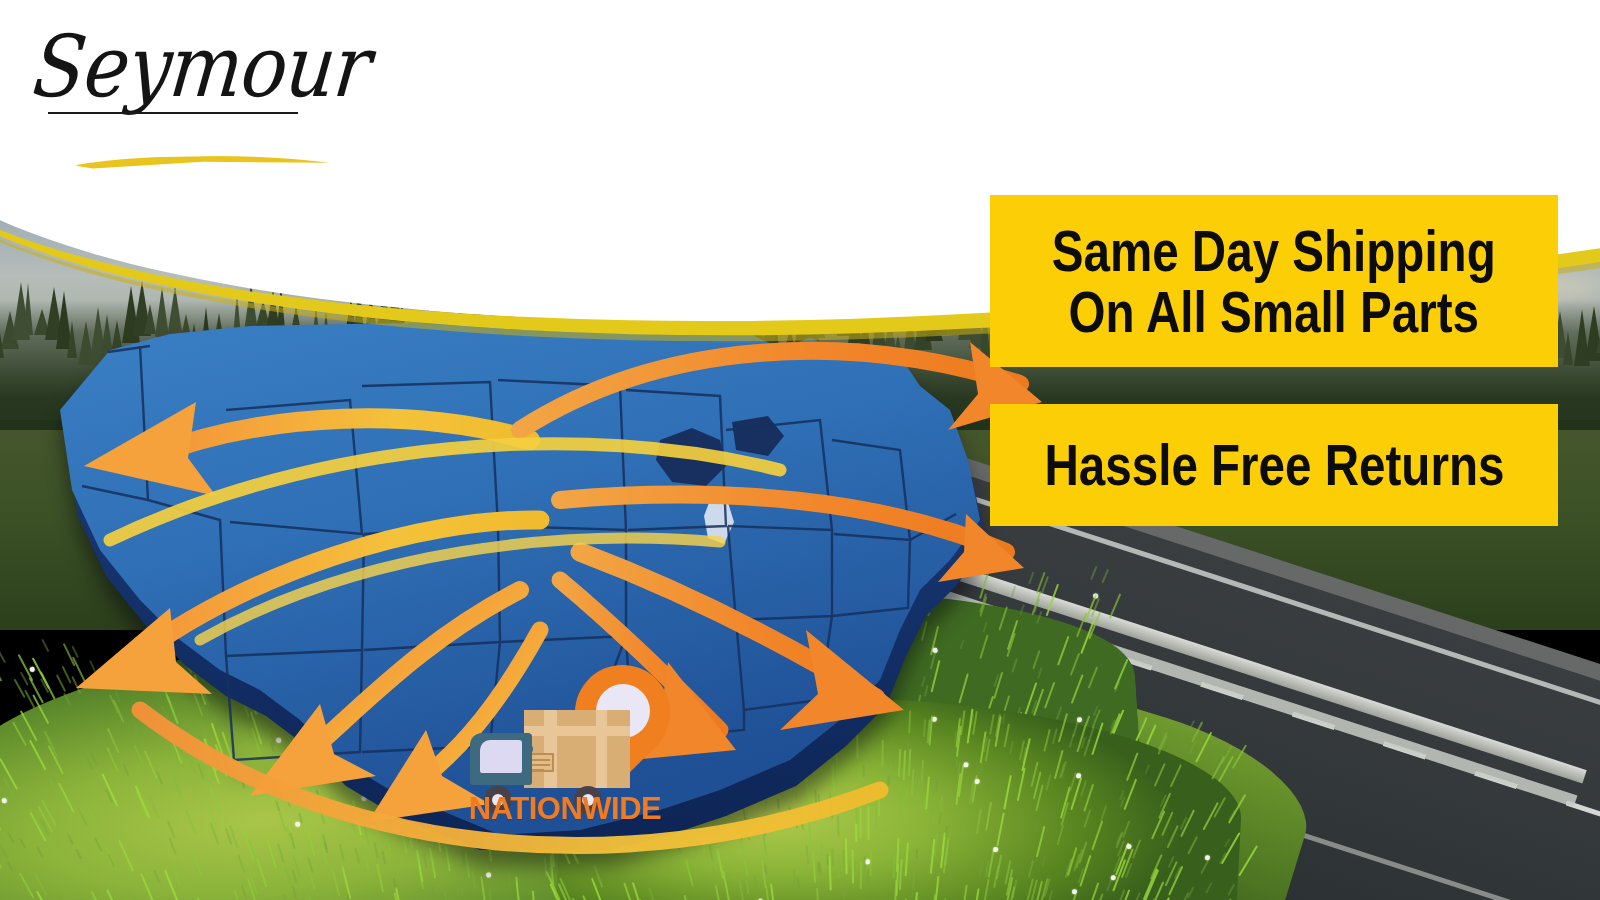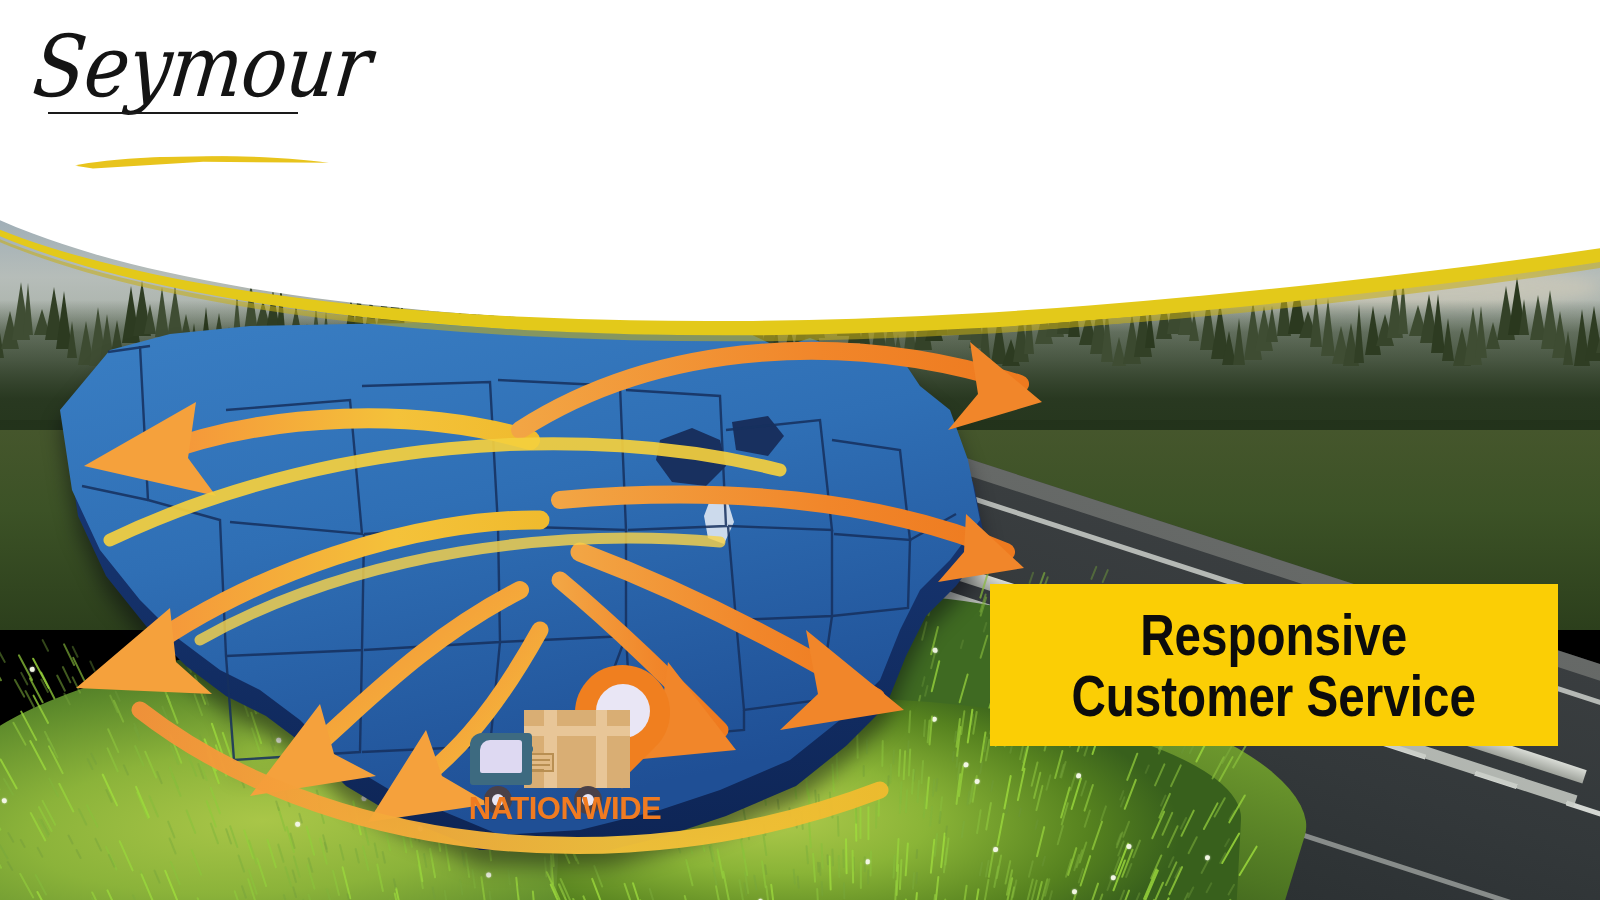--- a/index.html
+++ b/index.html
@@ -1906,19 +1906,22 @@
     <div class="header-arc"></div>
   </div>
 
   <div class="logo">
     <div class="logo-script">Seymour</div>
     <div class="logo-underline"></div>
     <div class="logo-swoosh"></div>
   </div>
 
   <div class="claims">
-    <div class="claim" id="claim-3">
-      <div class="claim-text">Responsive
-Customer Service</div>
+    <div class="claim" id="claim-1">
+      <div class="claim-text">Same Day Shipping
+On All Small Parts</div>
+    </div>
+    <div class="claim" id="claim-2">
+      <div class="claim-text">Hassle Free Returns</div>
     </div>
   </div>
 
 </div>
 
 </body></html>

